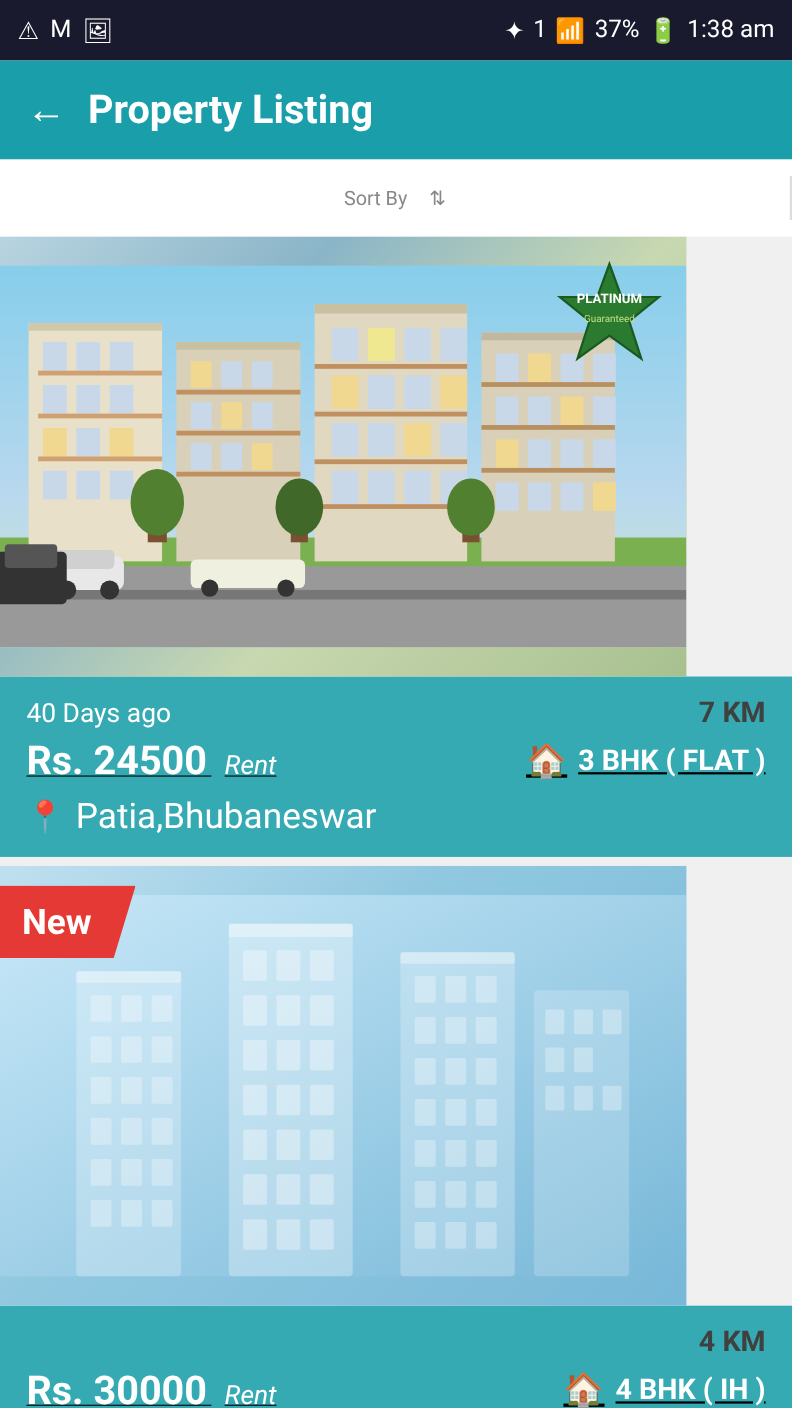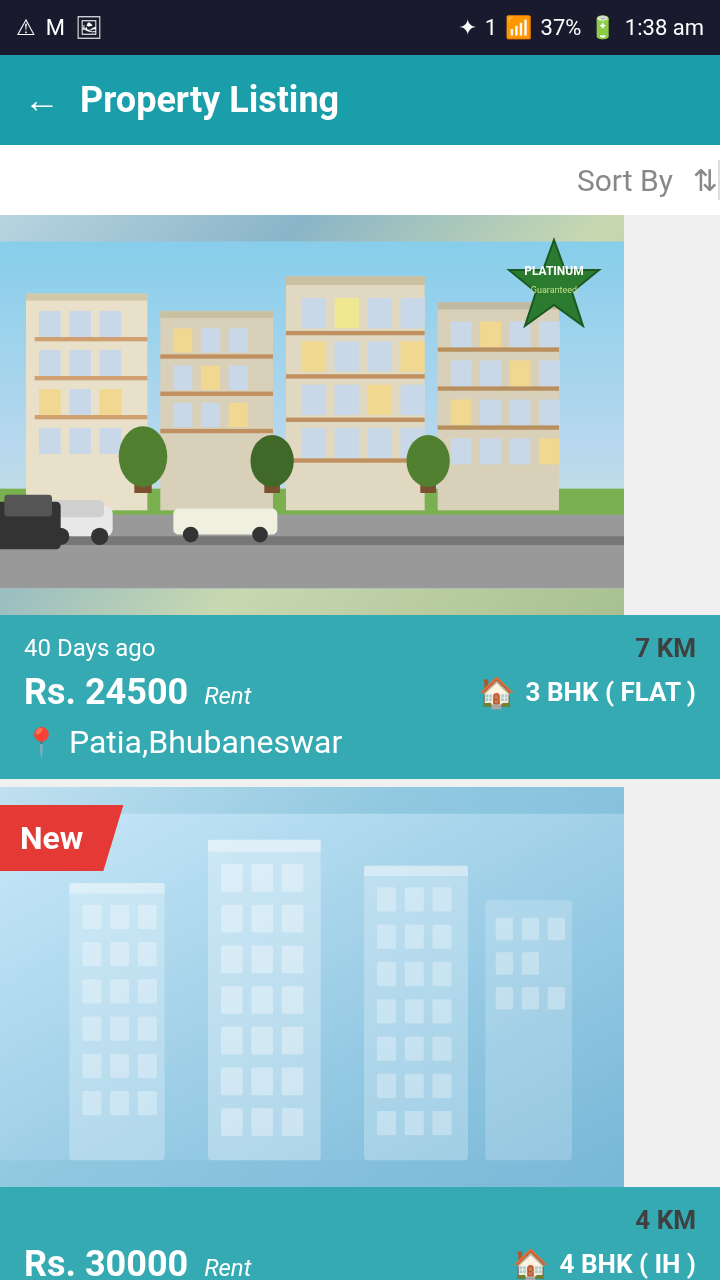--- a/index.html
+++ b/index.html
@@ -62,24 +62,24 @@
       width: 720px;
       height: 70px;
       background: white;
       display: flex;
       align-items: center;
     }
     .sort-btn, .filter-btn {
       flex: 1;
       display: flex;
       align-items: center;
-      justify-content: flex-end;
+      justify-content: center;
       height: 100%;
       cursor: pointer;
-      font-size: 30px;
+      font-size: 18px;
       color: #888;
       gap: 20px;
     }
     .divider-v {
       width: 2px;
       height: 40px;
       background: #ddd;
     }
 
     
@@ -157,20 +157,21 @@
       color: #404040;
       font-size: 26px;
       font-weight: bold;
     }
 
     .card-price-row {
       display: flex;
       justify-content: space-between;
       align-items: center;
       margin-bottom: 10px;
+      text-decoration: underline;
     }
 
     .card-price {
       color: white;
       font-size: 36px;
       font-weight: bold;
     }
 
     .card-rent-label {
       color: white;

